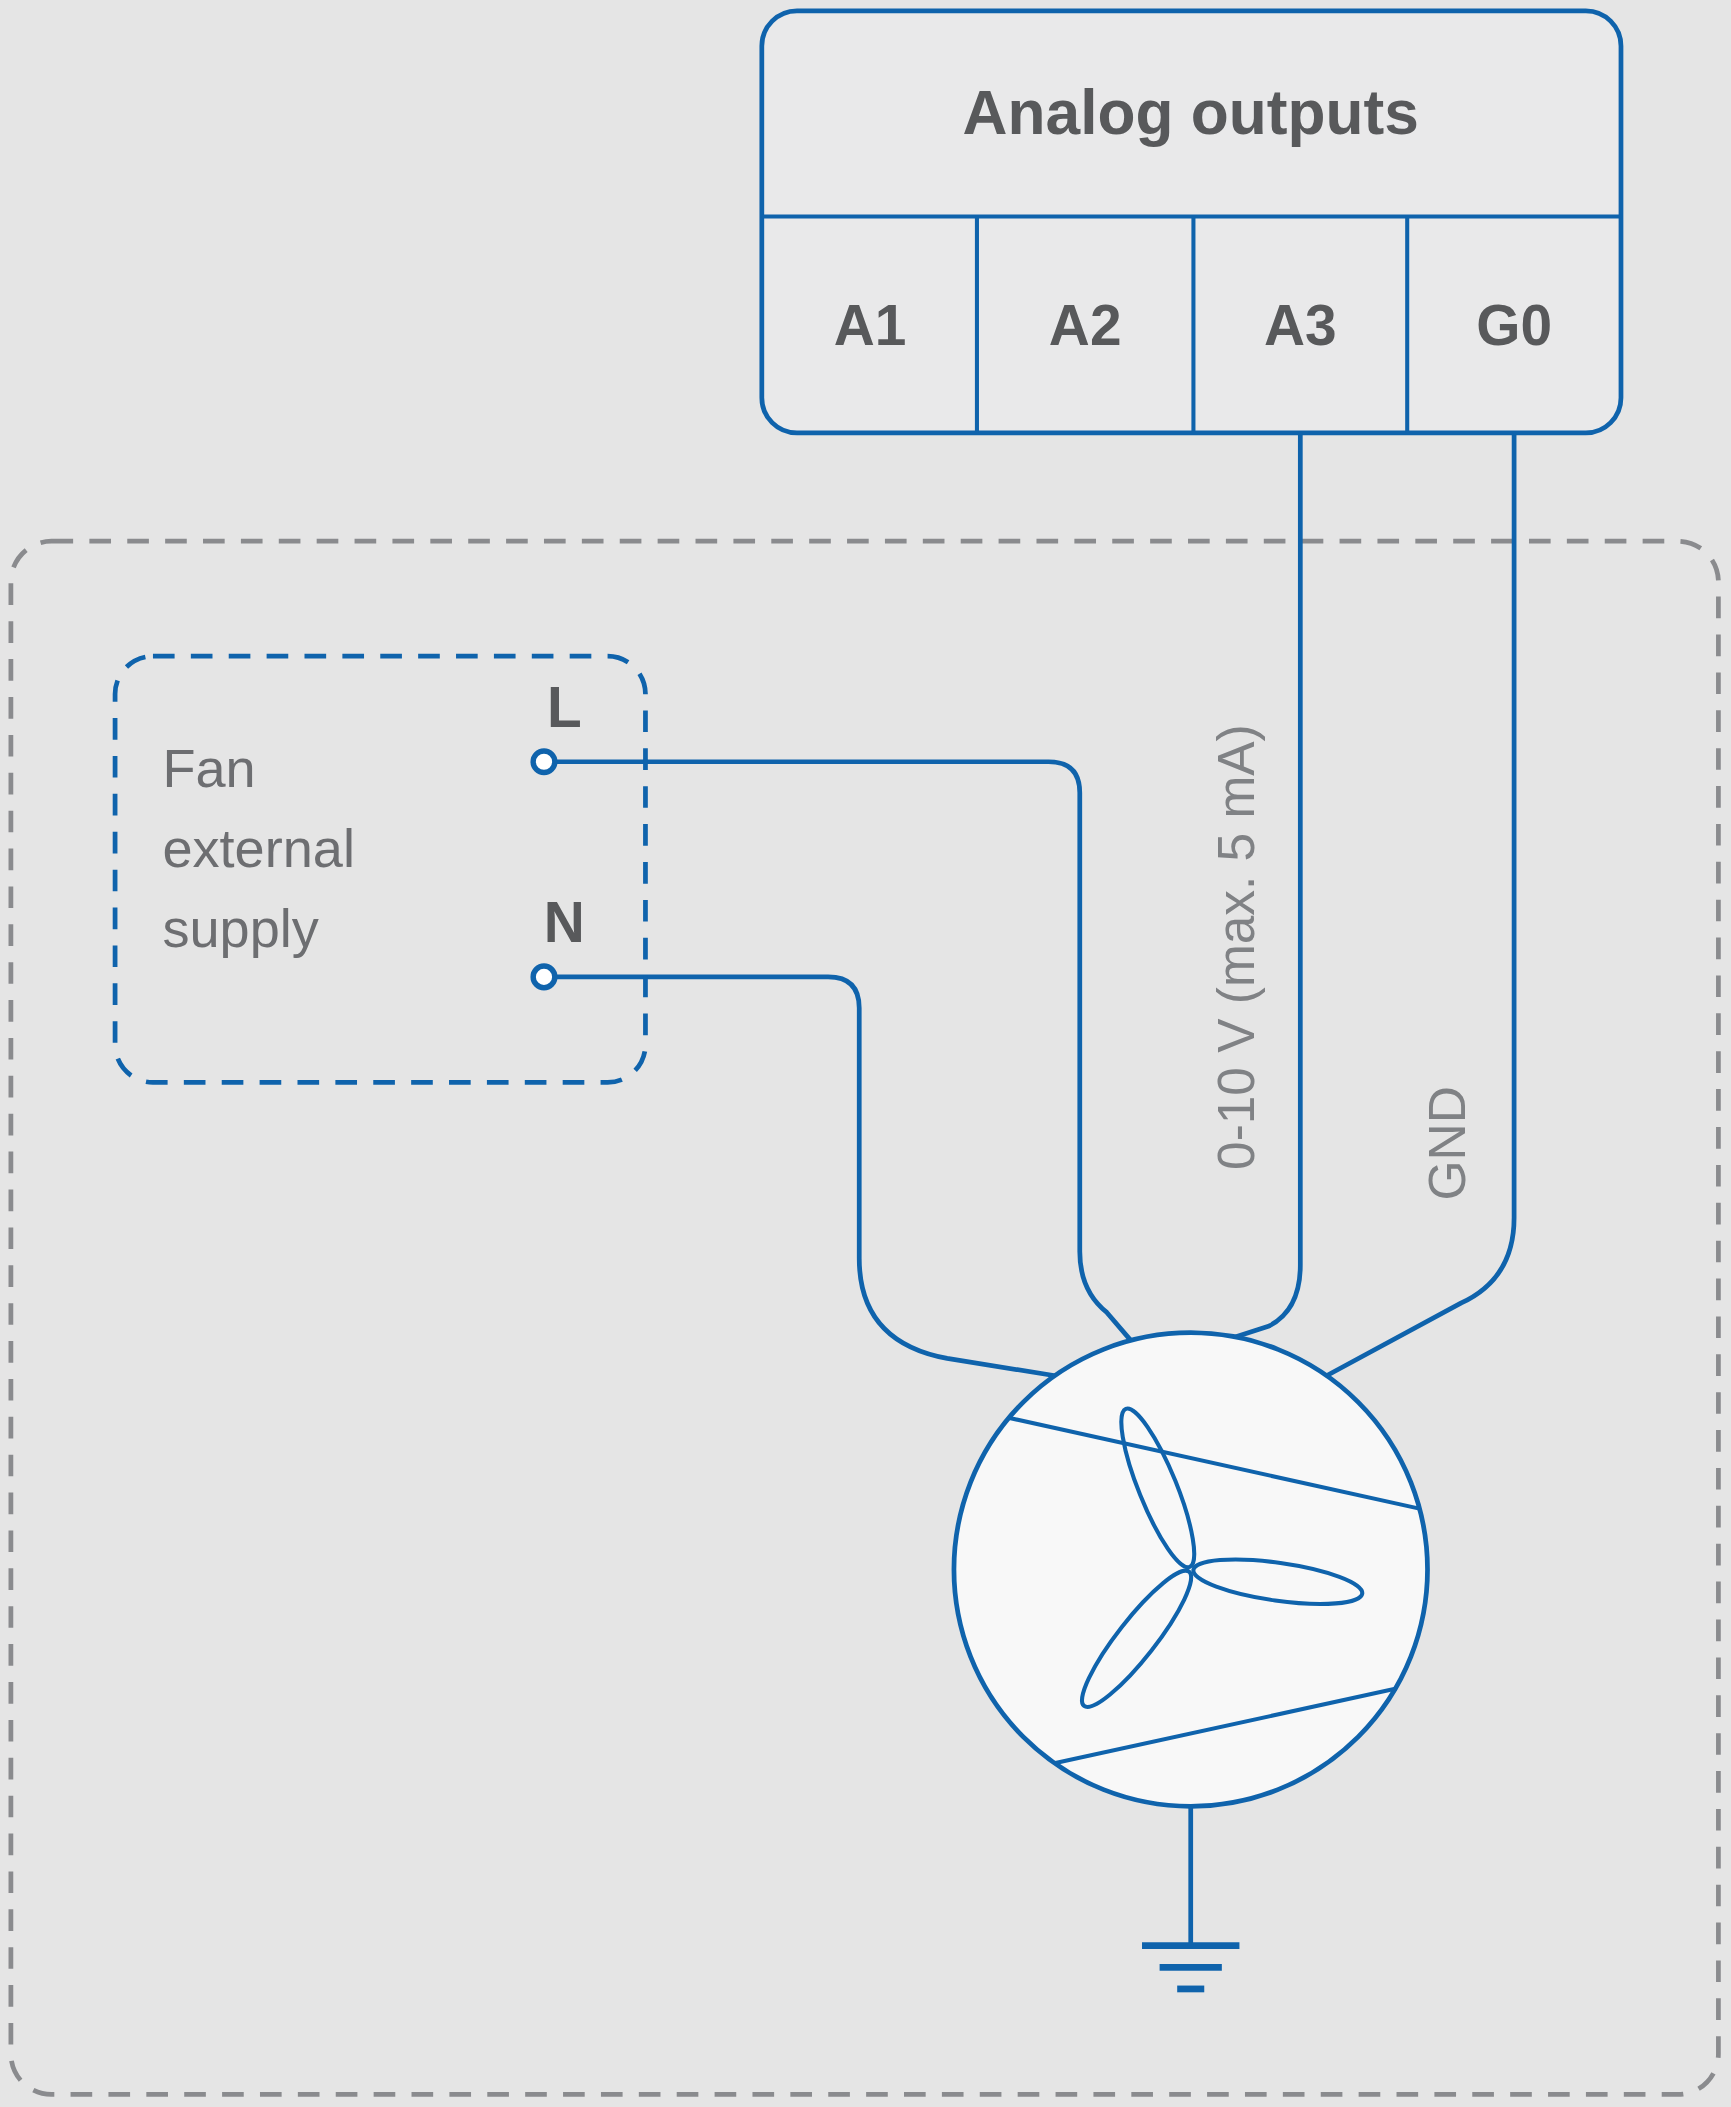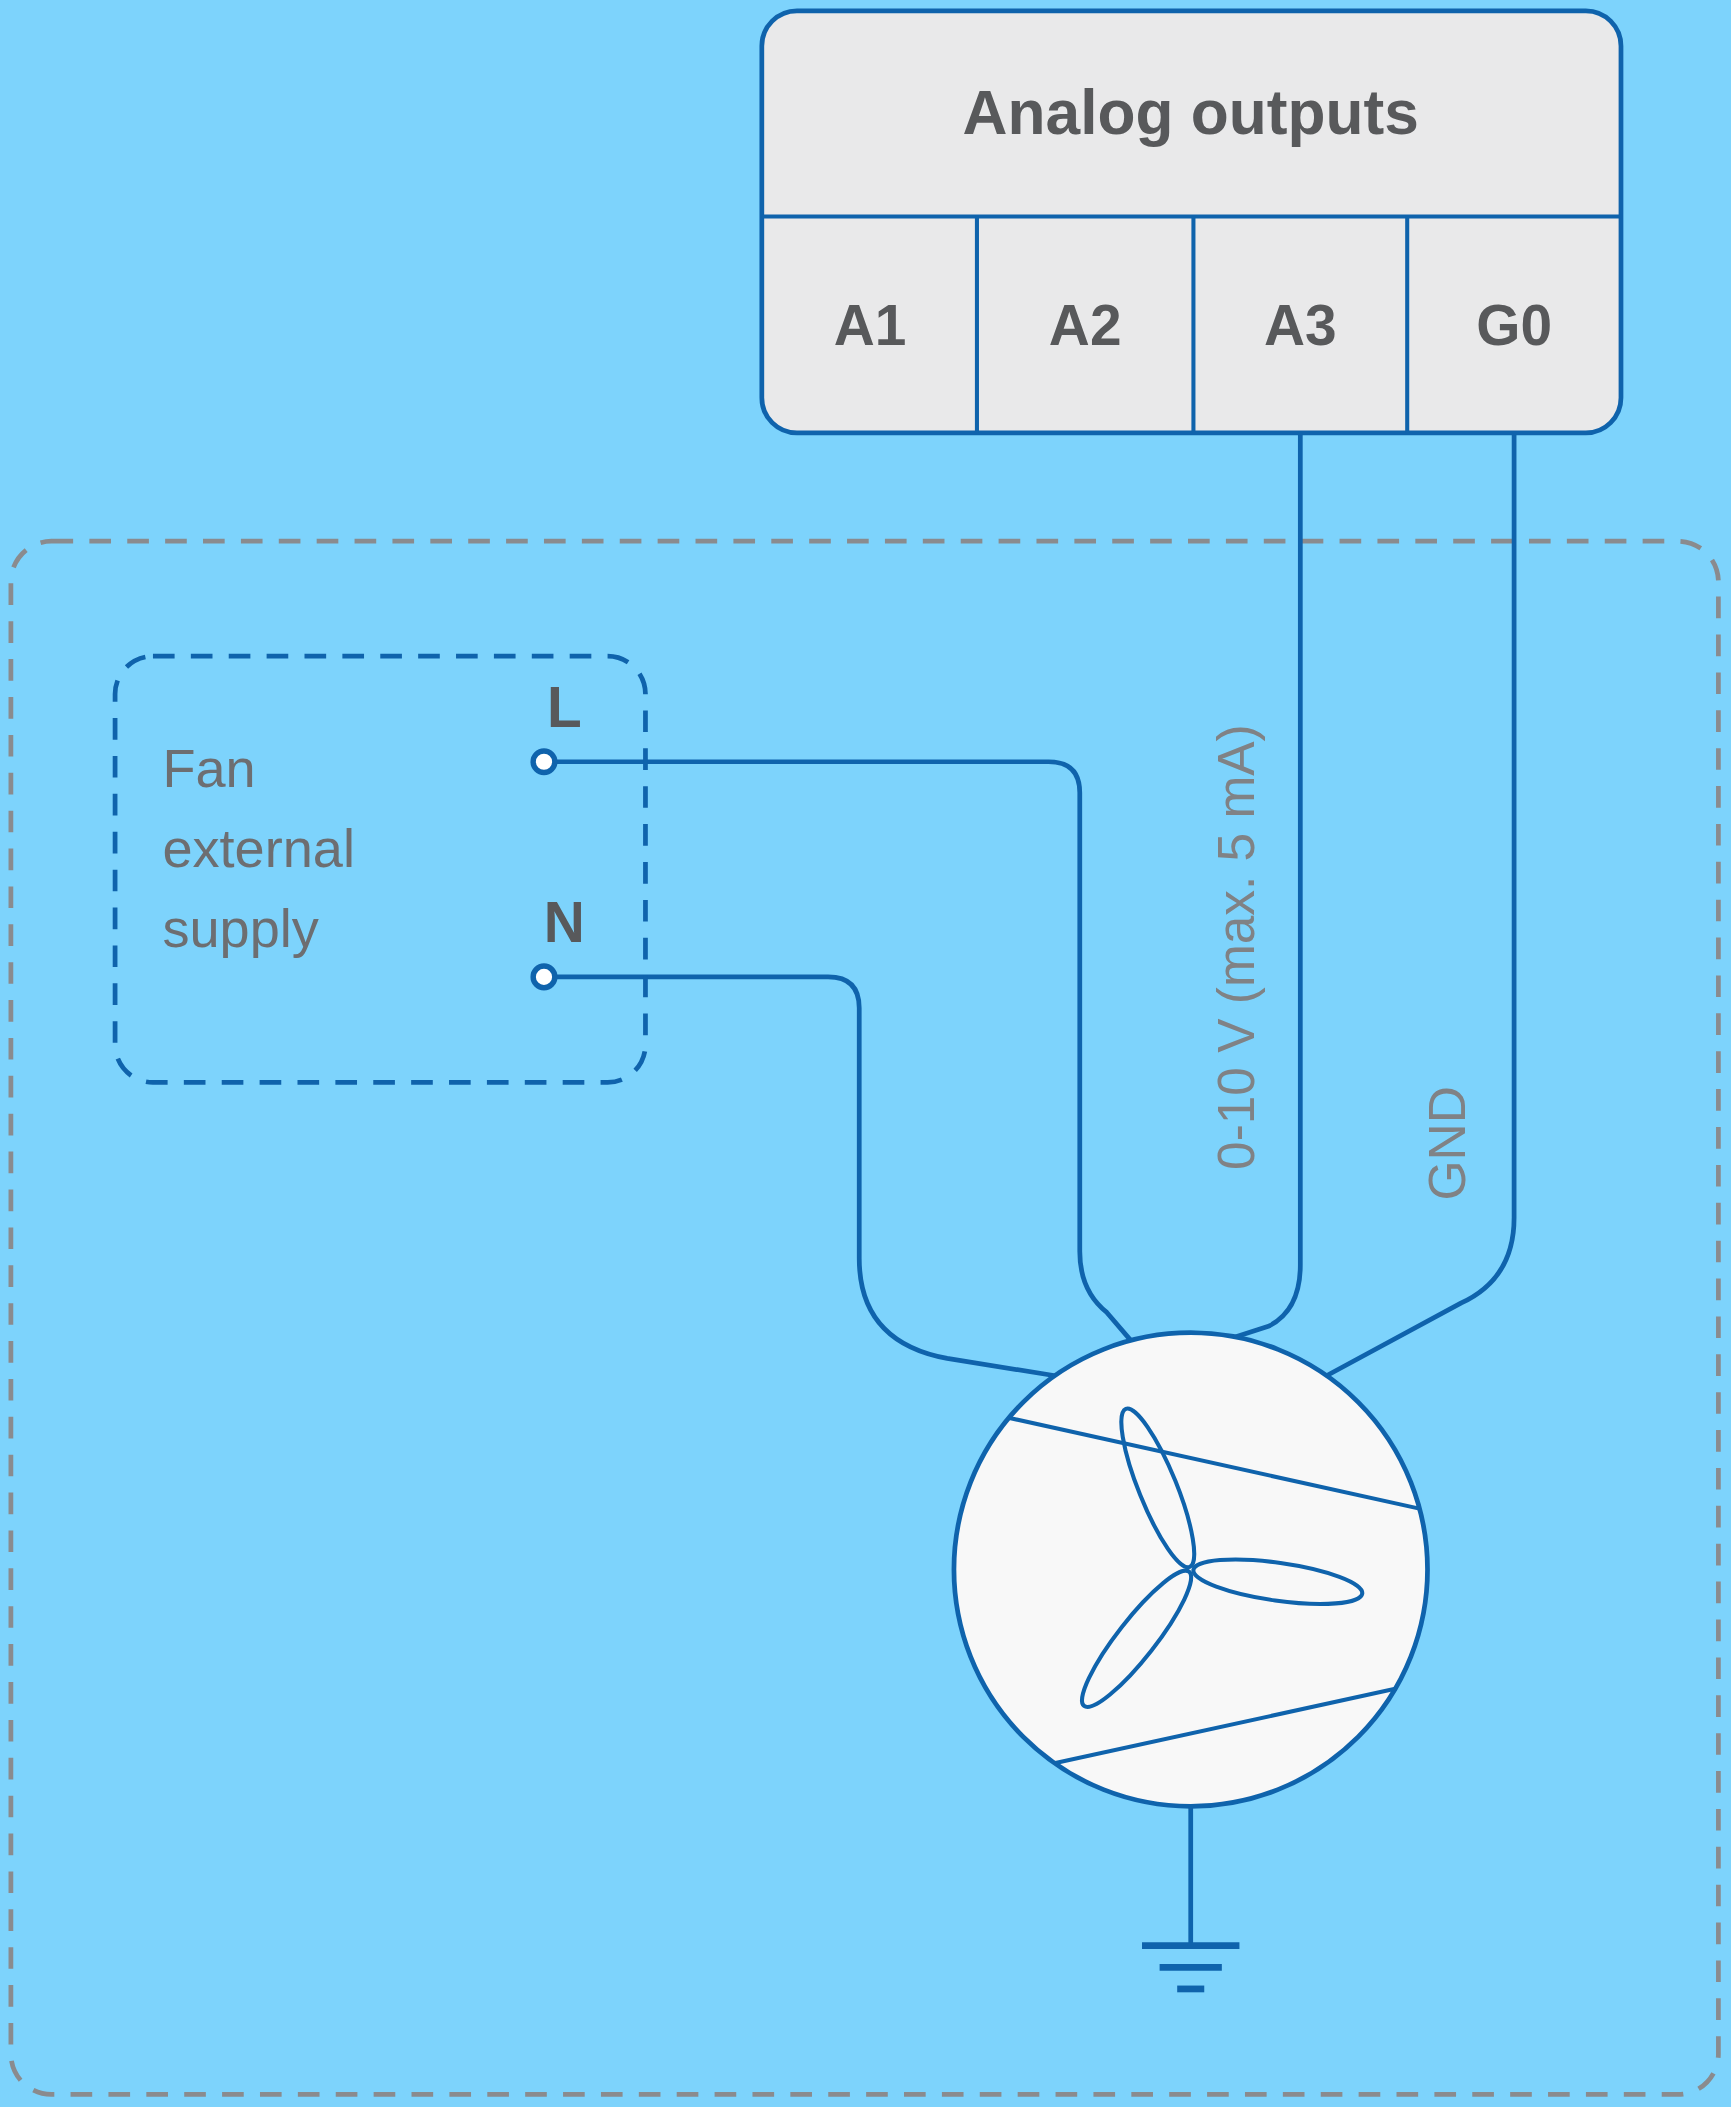--- a/index.html
+++ b/index.html
@@ -4,21 +4,21 @@
 <style>
   html, body {
     margin: 0;
     padding: 0;
     background: #000000;
   }
   .stage {
     position: relative;
     width: 1732px;
     height: 2108px;
-    background: #7dd3fc;
+    background: #e5e5e5;
     font-family: "Liberation Sans", "DejaVu Sans", sans-serif;
   }
   .stage svg {
     display: block;
     width: 100%;
     height: 100%;
   }
   text {
     font-family: "Liberation Sans", "DejaVu Sans", sans-serif;
   }

